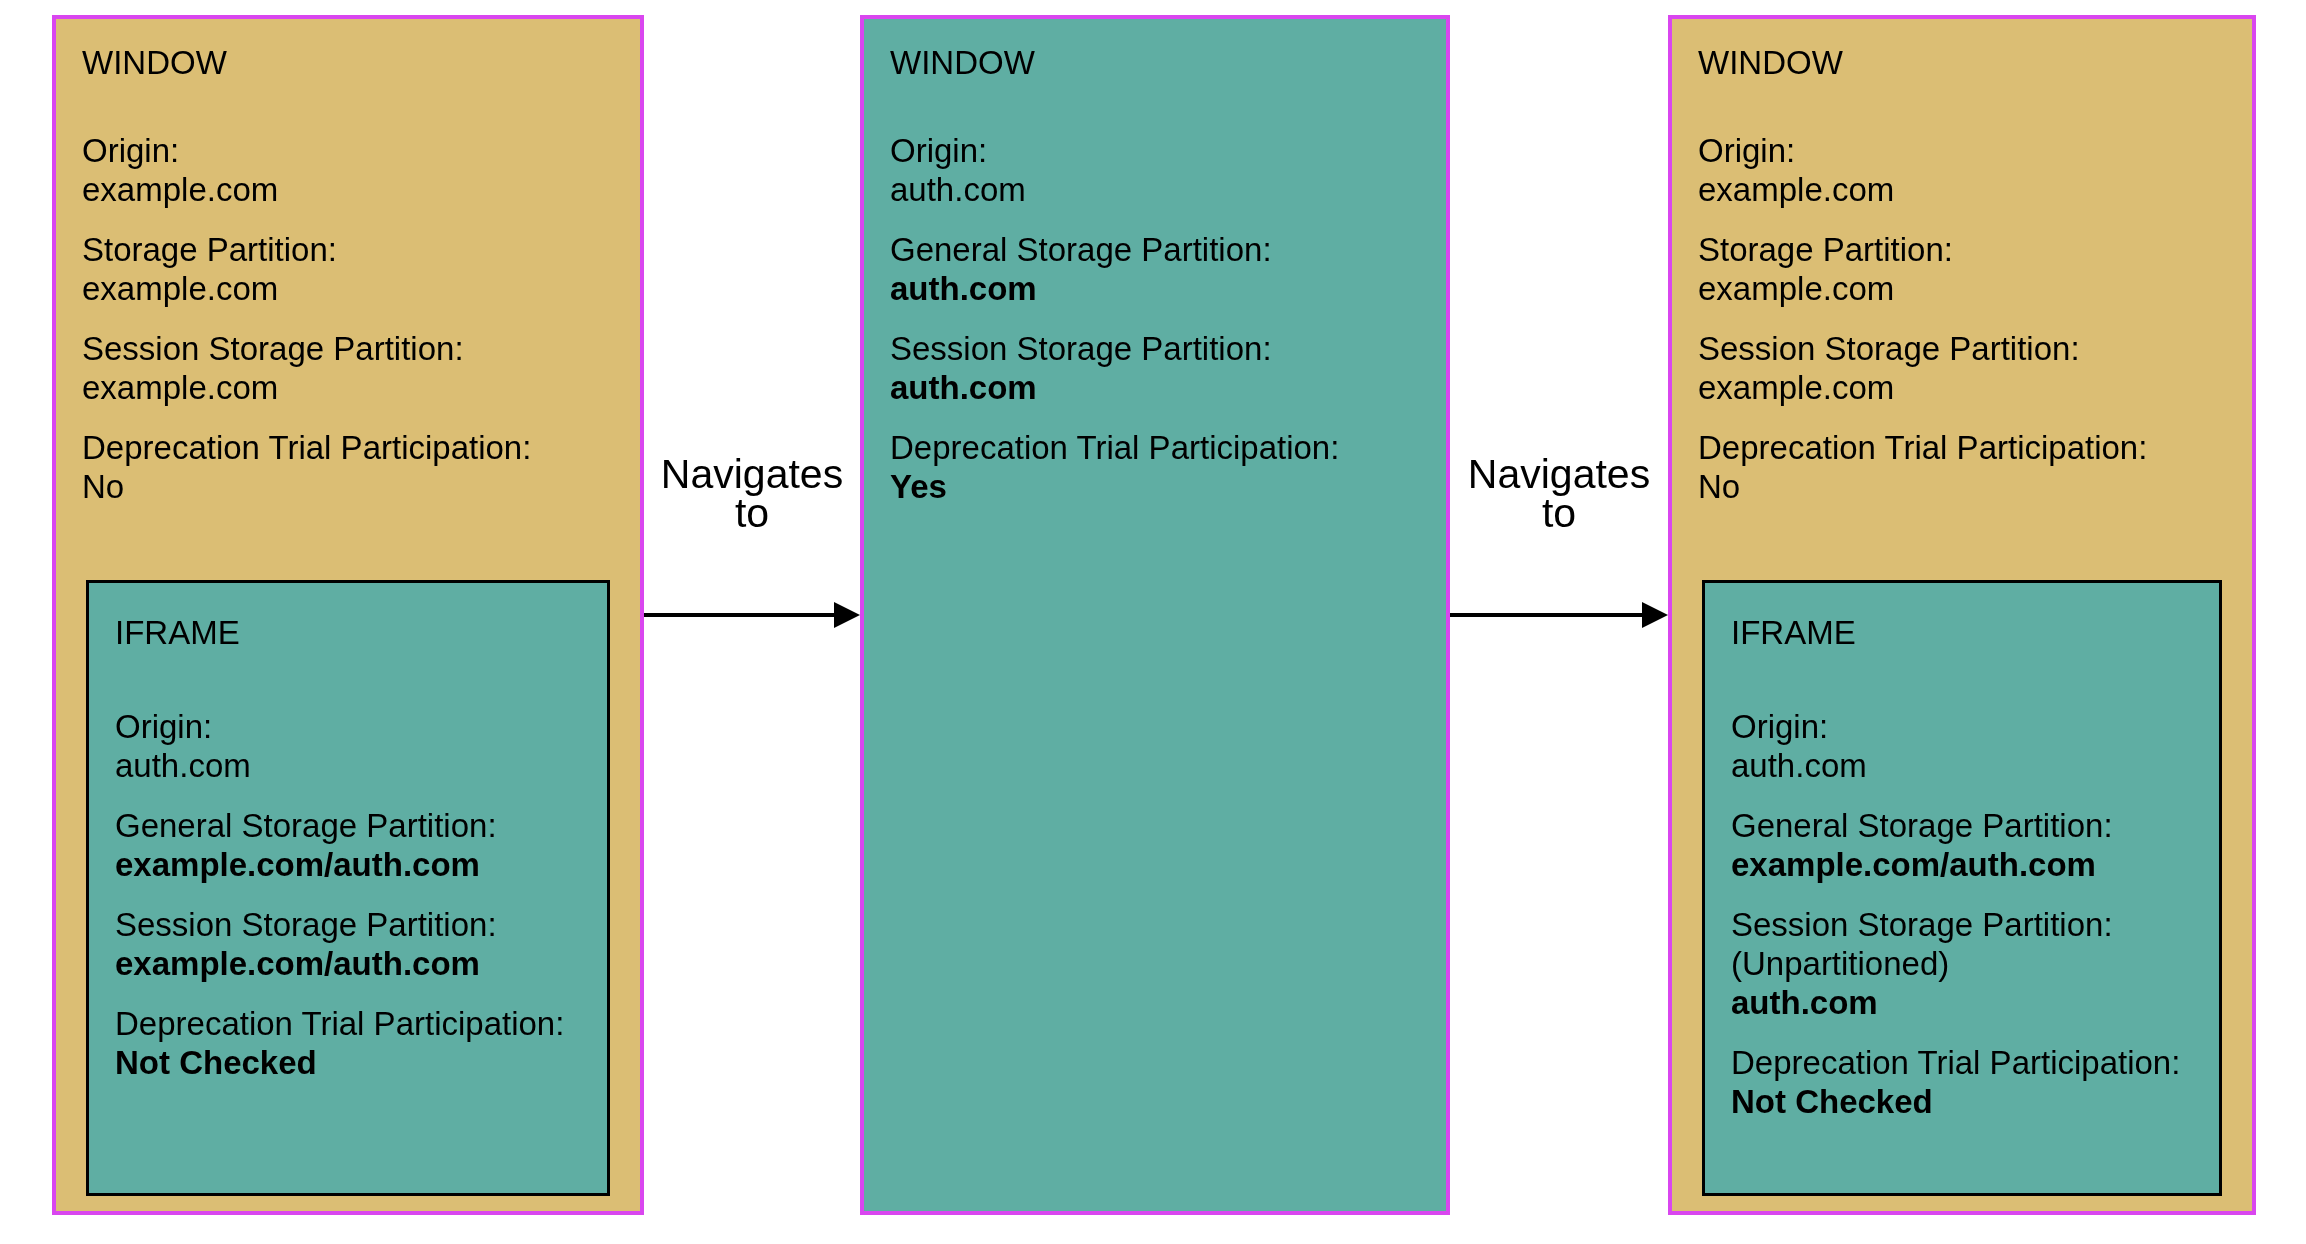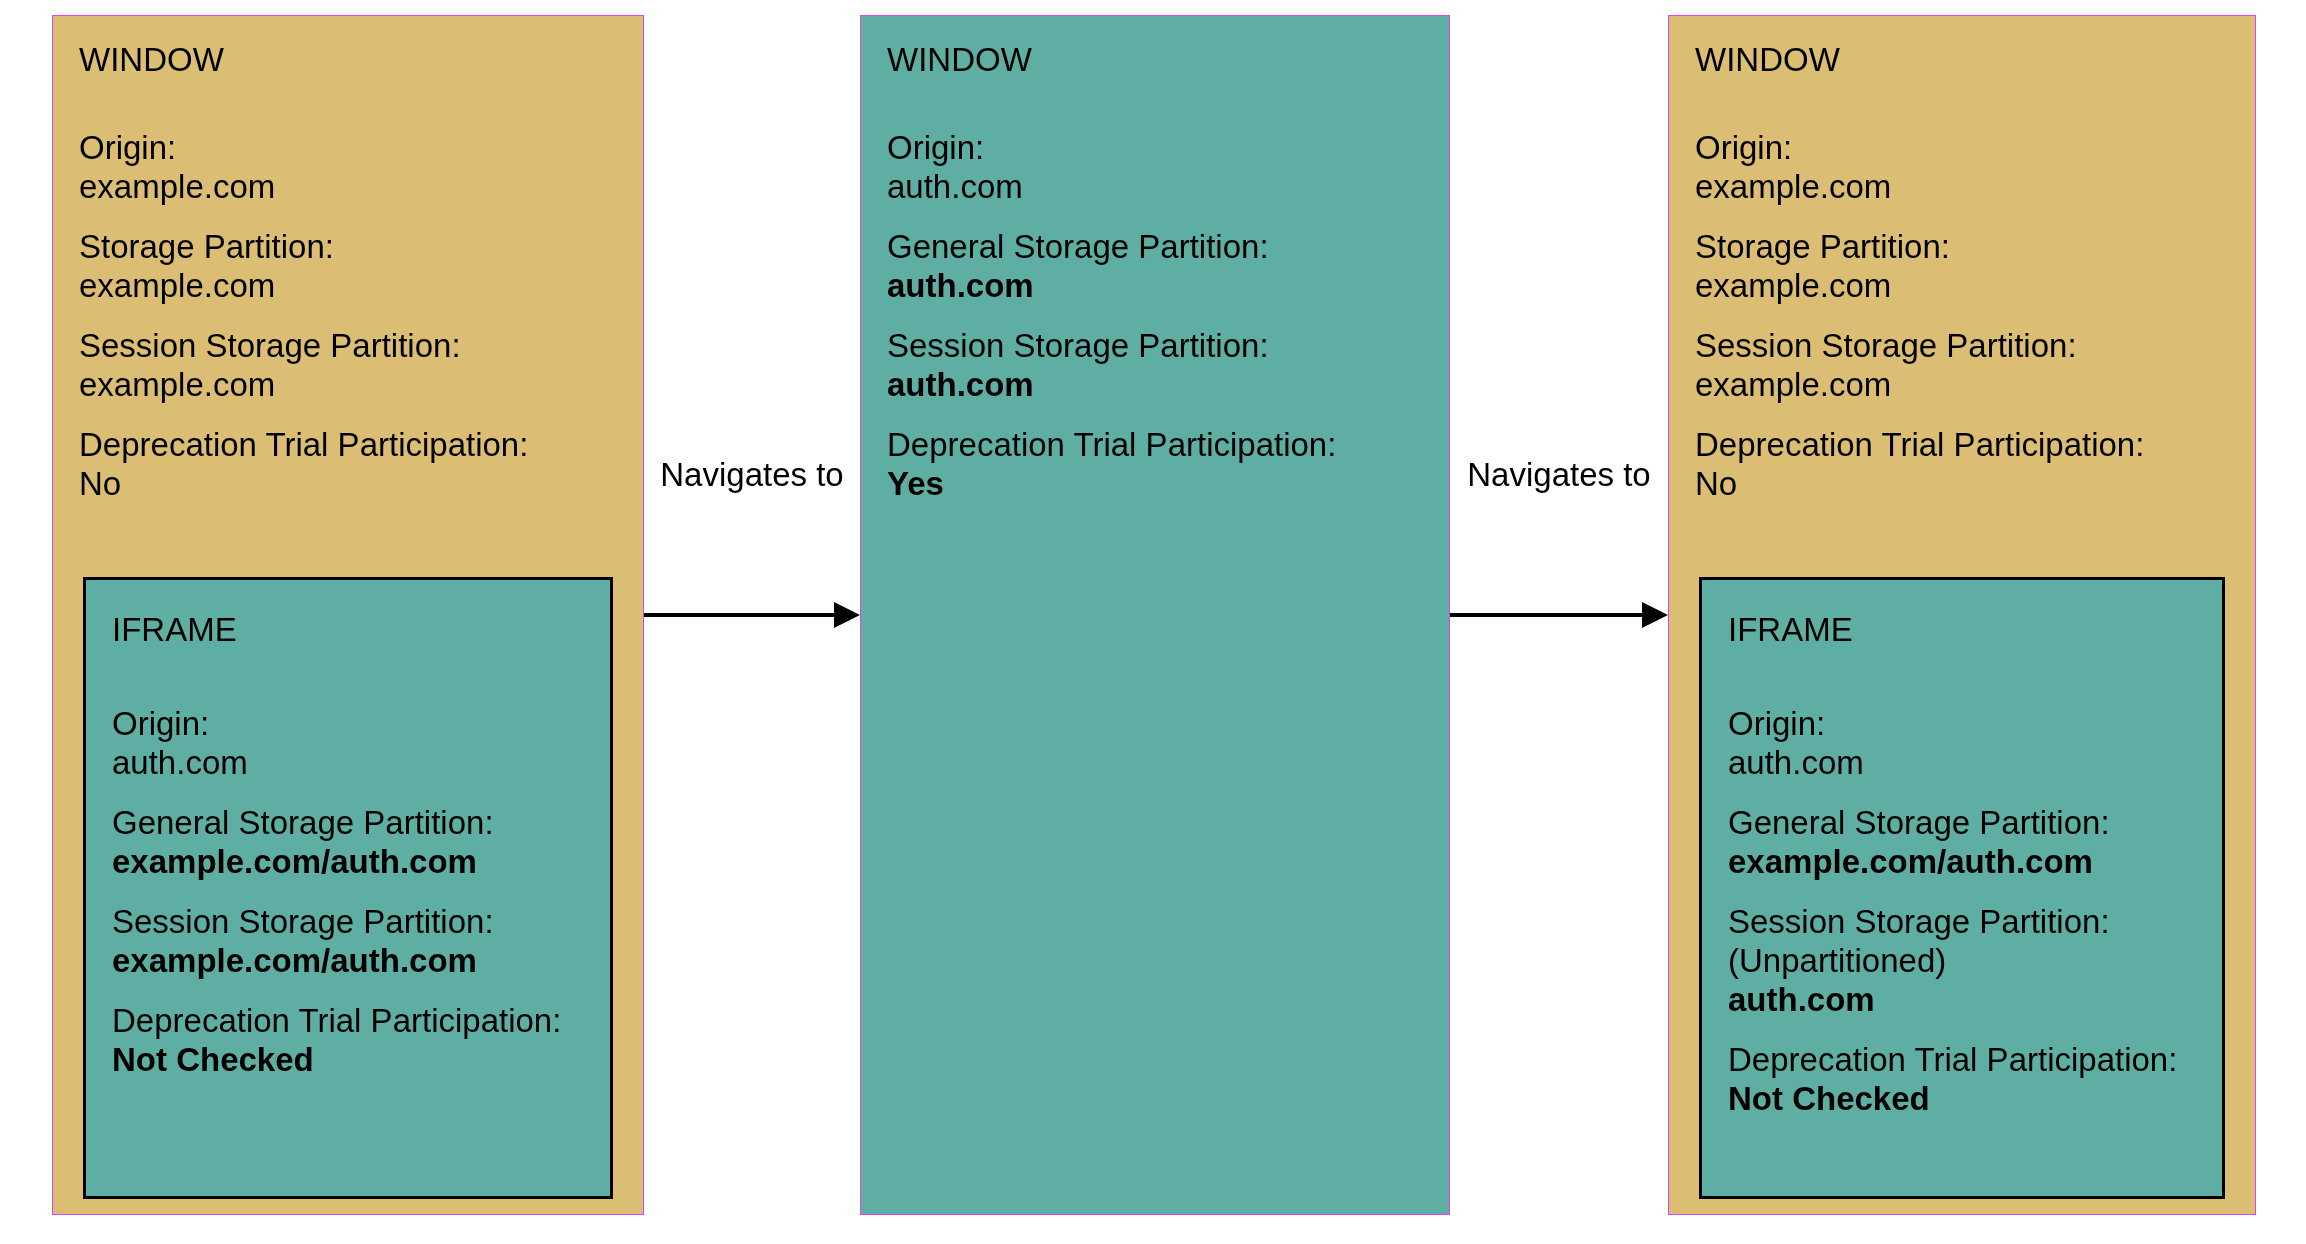--- a/index.html
+++ b/index.html
@@ -12,21 +12,21 @@
     width: 2306px;
     height: 1244px;
     font-family: "Liberation Sans", sans-serif;
     color: #000000;
     overflow: hidden;
   }
   .panel {
     position: absolute;
     top: 15px;
     height: 1200px;
-    border: 1px solid #d946ef;
+    border: 4px solid #d946ef;
     box-sizing: border-box;
     padding: 24px 26px 0 26px;
     font-size: 33px;
     line-height: 39px;
   }
   .panel.tan  { background: #DBBE74; }
   .panel.teal { background: #5FAEA3; }
   #box1 { left: 52px;   width: 592px; }
   #box2 { left: 860px;  width: 590px; }
   #box3 { left: 1668px; width: 588px; }
@@ -45,21 +45,21 @@
     background: #5FAEA3;
     border: 3px solid #000000;
     box-sizing: border-box;
     padding: 30px 26px 0 26px;
   }
   .iframe-box .box-title { margin-bottom: 55px; }
 
   .nav-label {
     position: absolute;
     top: 455px;
-    font-size: 33px;
+    font-size: 41px;
     line-height: 39px;
     text-align: center;
   }
   #nav1 { left: 640px;  width: 224px; }
   #nav2 { left: 1446px; width: 226px; }
 
   .arrow-line {
     position: absolute;
     top: 613px;
     height: 4px;

